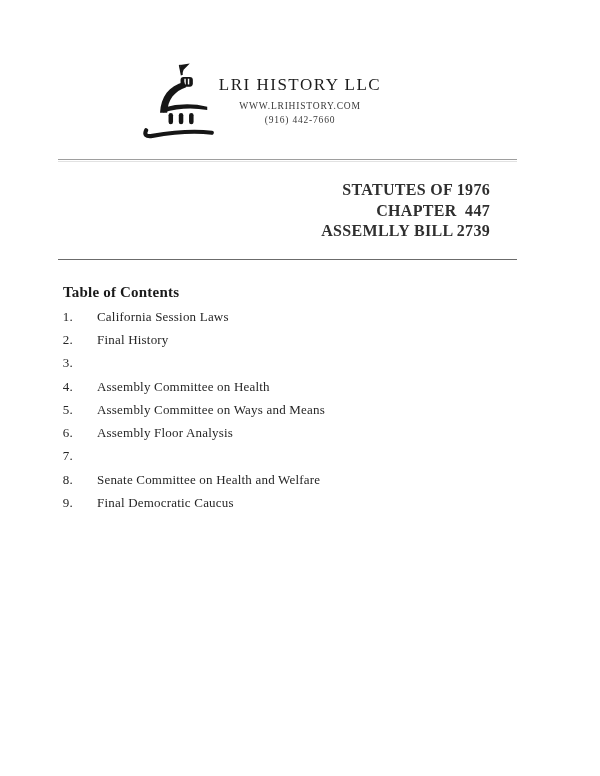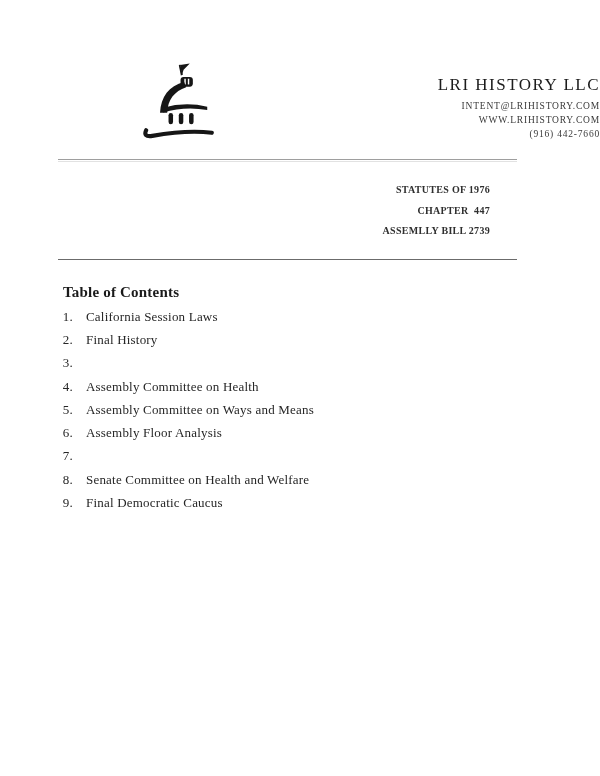--- a/index.html
+++ b/index.html
@@ -23,21 +23,21 @@
     left: 143px;
     top: 62px;
     width: 72px;
     height: 78px;
   }
   .letterhead-text {
     position: absolute;
     left: 0;
     top: 75px;
     width: 600px;
-    text-align: right;
+    text-align: center;
   }
   .company-name {
     font-size: 17px;
     letter-spacing: 1.5px;
     color: #1c1c1c;
     line-height: 20px;
     margin-bottom: 4px;
   }
   .contact-line {
     font-size: 9.5px;
@@ -67,21 +67,21 @@
   }
 
   
   .reference {
     position: absolute;
     top: 180px;
     right: 110px;
     text-align: right;
   }
   .ref-line {
-    font-size: 10px;
+    font-size: 16px;
     font-weight: bold;
     letter-spacing: 0.3px;
     color: #2f2f2f;
     line-height: 20.5px;
     white-space: pre; 
   }
 
   
   .toc-heading {
     position: absolute;
@@ -109,21 +109,21 @@
     font-size: 13px;
     letter-spacing: 0.2px;
     color: #262626;
   }
   .toc-num {
     width: 73px;
     text-align: right;
     flex: 0 0 73px;
   }
   .toc-label {
-    margin-left: 13px;
+    margin-left: 24px;
   }
 </style>
 </head>
 <body>
 
 <div class="page">
 
   <svg class="logo" viewBox="0 0 70 76" xmlns="http://www.w3.org/2000/svg" aria-hidden="true">
     <g fill="#161616" stroke="none">
 
@@ -147,21 +147,20 @@
       <path d="M 27,52 L 27,58.5" stroke-width="4.4"></path>
       <path d="M 37,52 L 37,58.5" stroke-width="4.4"></path>
       <path d="M 47,52 L 47,58.5" stroke-width="4.4"></path>
 
       <path d="M 3,66.5 C 1,70.5 2.5,73 9,72 C 26,69 48,66.5 67,69" stroke-width="4"></path>
     </g>
   </svg>
 
   <div class="letterhead-text">
     <div class="company-name">LRI HISTORY LLC</div>
-    <div class="contact-line">INTENT@LRIHISTORY.COM</div>
     <div class="contact-line">WWW.LRIHISTORY.COM</div>
     <div class="contact-line">(916) 442-7660</div>
   </div>
 
   <hr class="rule rule-top">
 
   <div class="reference">
     <div class="ref-line">STATUTES OF 1976</div>
     <div class="ref-line">CHAPTER  447</div>
     <div class="ref-line">ASSEMLLY BILL 2739</div>

